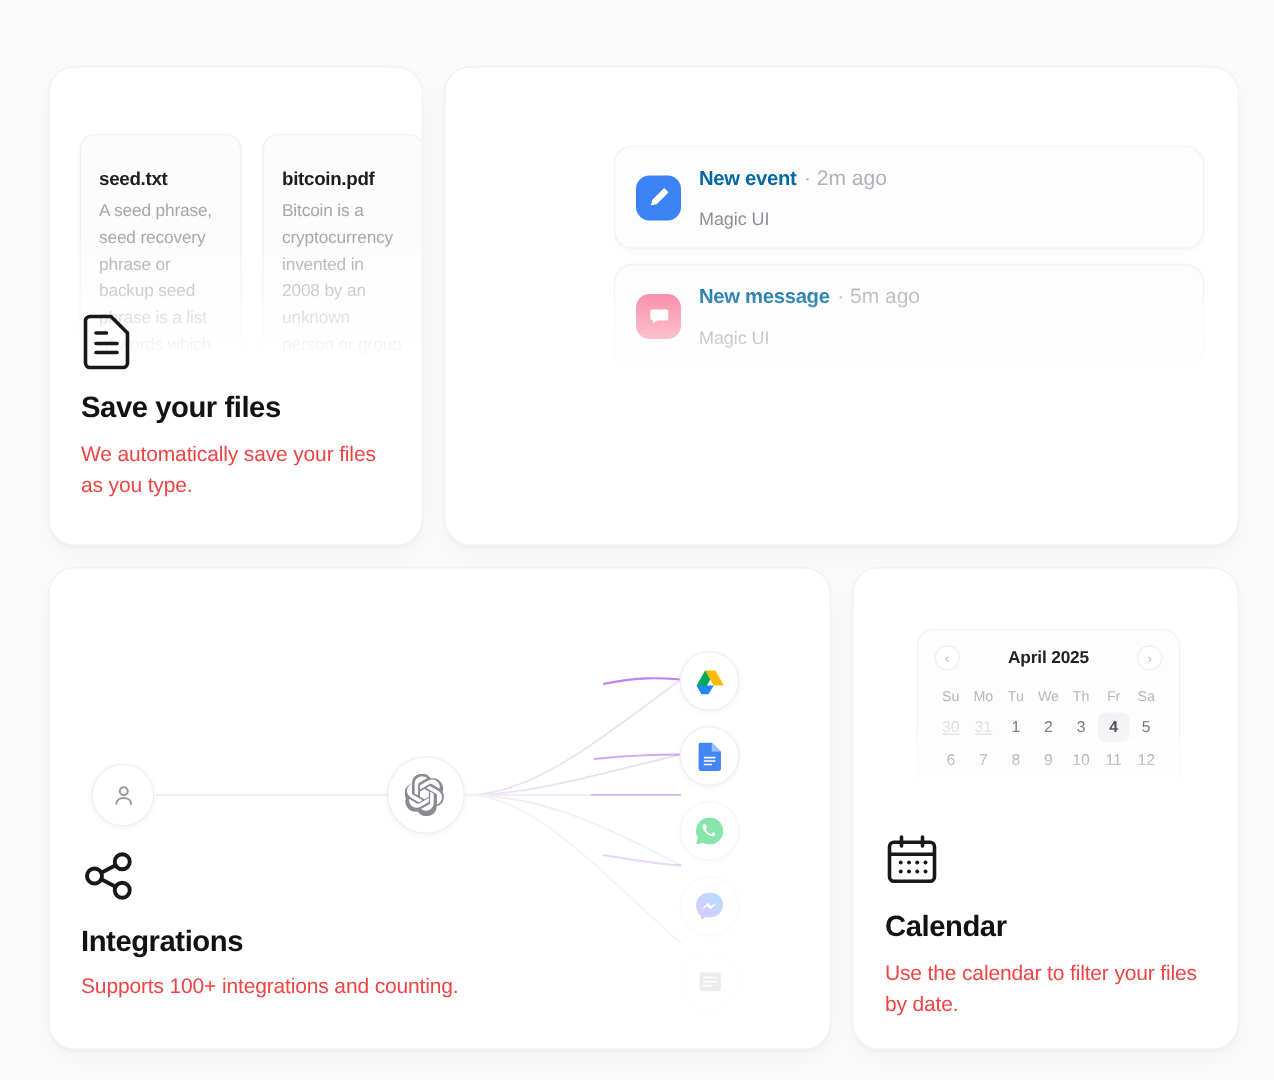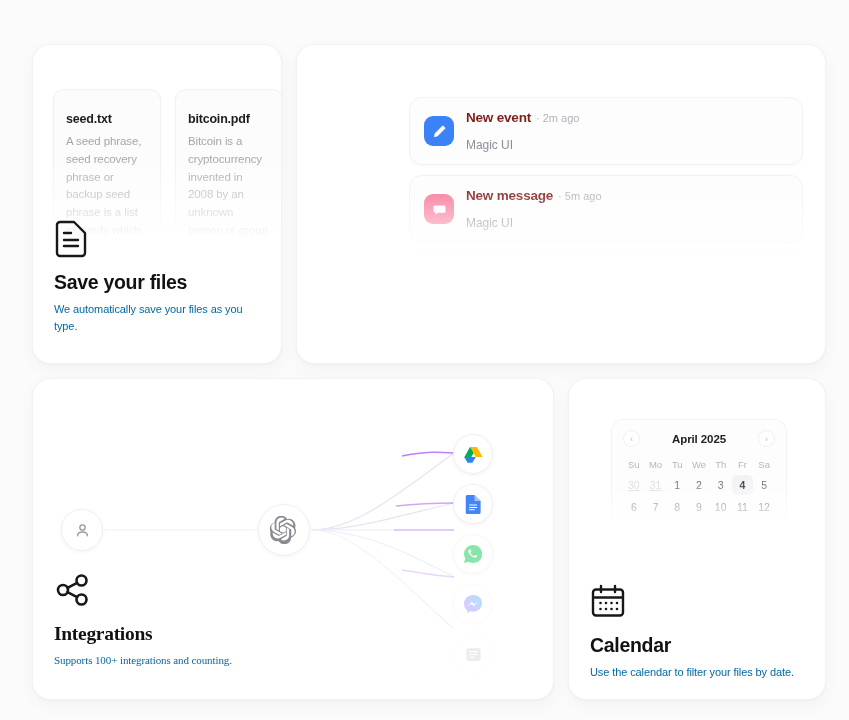--- a/index.html
+++ b/index.html
@@ -21,32 +21,32 @@
   .card {
     position: relative;
     background: #ffffff;
     border-radius: 18px;
     border: 1px solid #f2f2f3;
     box-shadow: 0 1px 2px rgba(16,24,40,.03), 0 6px 18px rgba(16,24,40,.035);
     overflow: hidden;
   }
   .card-files    { grid-column: 1 / 2; grid-row: 1 / 2; }
   .card-notify   { grid-column: 2 / 4; grid-row: 1 / 2; }
-  .card-integr   { grid-column: 1 / 3; grid-row: 2 / 3; font-family: Liberation Serif, serif; }
+  .card-integr   { grid-column: 1 / 3; grid-row: 2 / 3; }
   .card-calendar { grid-column: 3 / 4; grid-row: 2 / 3; }
 
   
   .foot { position: absolute; left: 21px; right: 18px; }
   .foot-icon { color: #18181b; margin-bottom: 9px; display: block; }
   .foot-title {
     font-size: 19.5px; font-weight: 700; color: #121214;
     letter-spacing: -.3px; line-height: 1.2; margin-bottom: 7px;
   }
   .foot-desc {
-    font-size: 11px; color: #0369a1; line-height: 1.55;
+    font-size: 14px; color: #ef4444; line-height: 1.55;
     letter-spacing: -.1px; max-width: 260px;
   }
 
   
   .files-stage {
     position: absolute; left: 0; right: 0; top: 44px; height: 160px;
     display: flex; gap: 14px; padding-left: 20px;
     -webkit-mask-image: linear-gradient(to bottom, #000 0%, #000 42%, transparent 95%);
     mask-image: linear-gradient(to bottom, #000 0%, #000 42%, transparent 95%);
   }
@@ -75,22 +75,22 @@
     background: #fdfdfe; border: 1px solid #f2f2f4;
     border-radius: 13px; padding: 12px 14px;
     box-shadow: 0 1px 4px rgba(16,24,40,.035);
   }
   .notif-ico {
     width: 30px; height: 30px; flex: 0 0 30px;
     border-radius: 9px; display: flex; align-items: center; justify-content: center;
   }
   .notif-txt { min-width: 0; }
   .notif-head { display: flex; align-items: baseline; gap: 5px; }
-  .notif-title { font-size: 13.5px; font-weight: 700; color: #7f1d1d; letter-spacing: -.2px; }
-  .notif-time { font-size: 11px; color: #b2b2ba; }
+  .notif-title { font-size: 13.5px; font-weight: 700; color: #0369a1; letter-spacing: -.2px; }
+  .notif-time { font-size: 14px; color: #b2b2ba; }
   .notif-sub { font-size: 12px; color: #8e8e98; margin-top: 13px; letter-spacing: -.05px; }
   .notify-foot { bottom: 28px; }
 
   
   .integr-stage { position: absolute; inset: 0; }
   .node {
     position: absolute; border-radius: 50%; background: #fff;
     border: 1px solid #f0f0f2; display: flex; align-items: center; justify-content: center;
     box-shadow: 0 1px 4px rgba(16,24,40,.05);
   }

